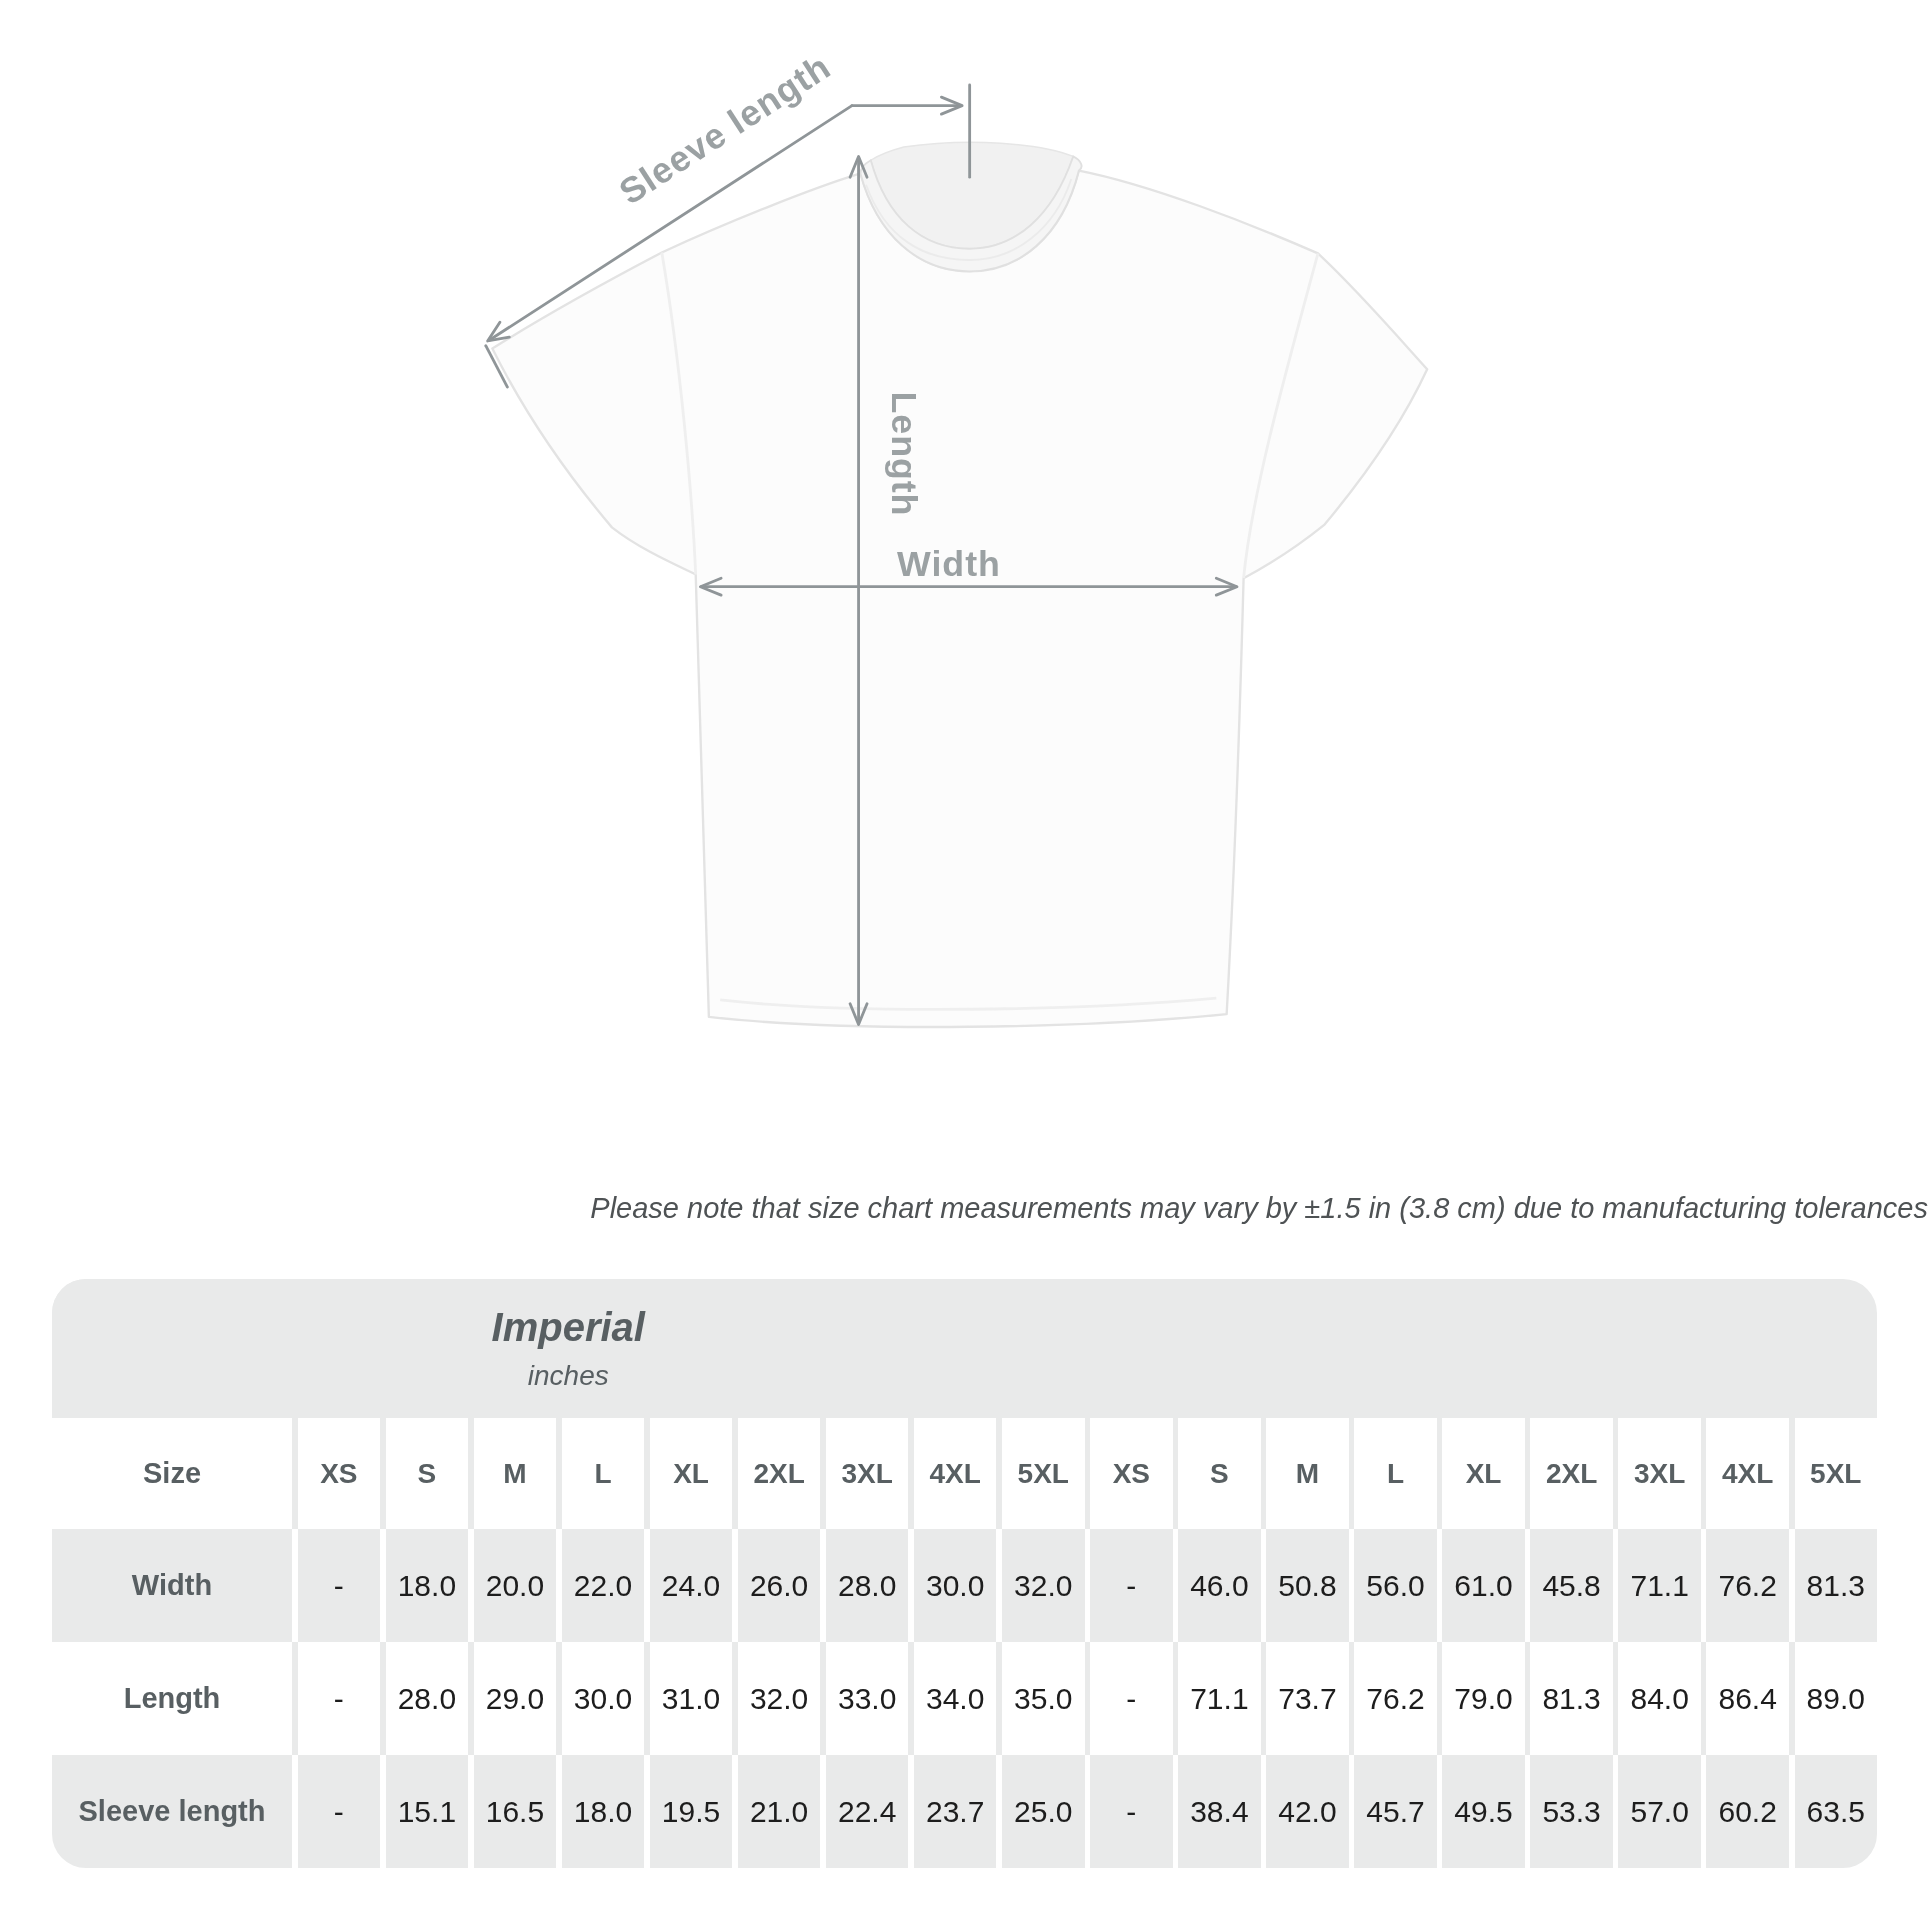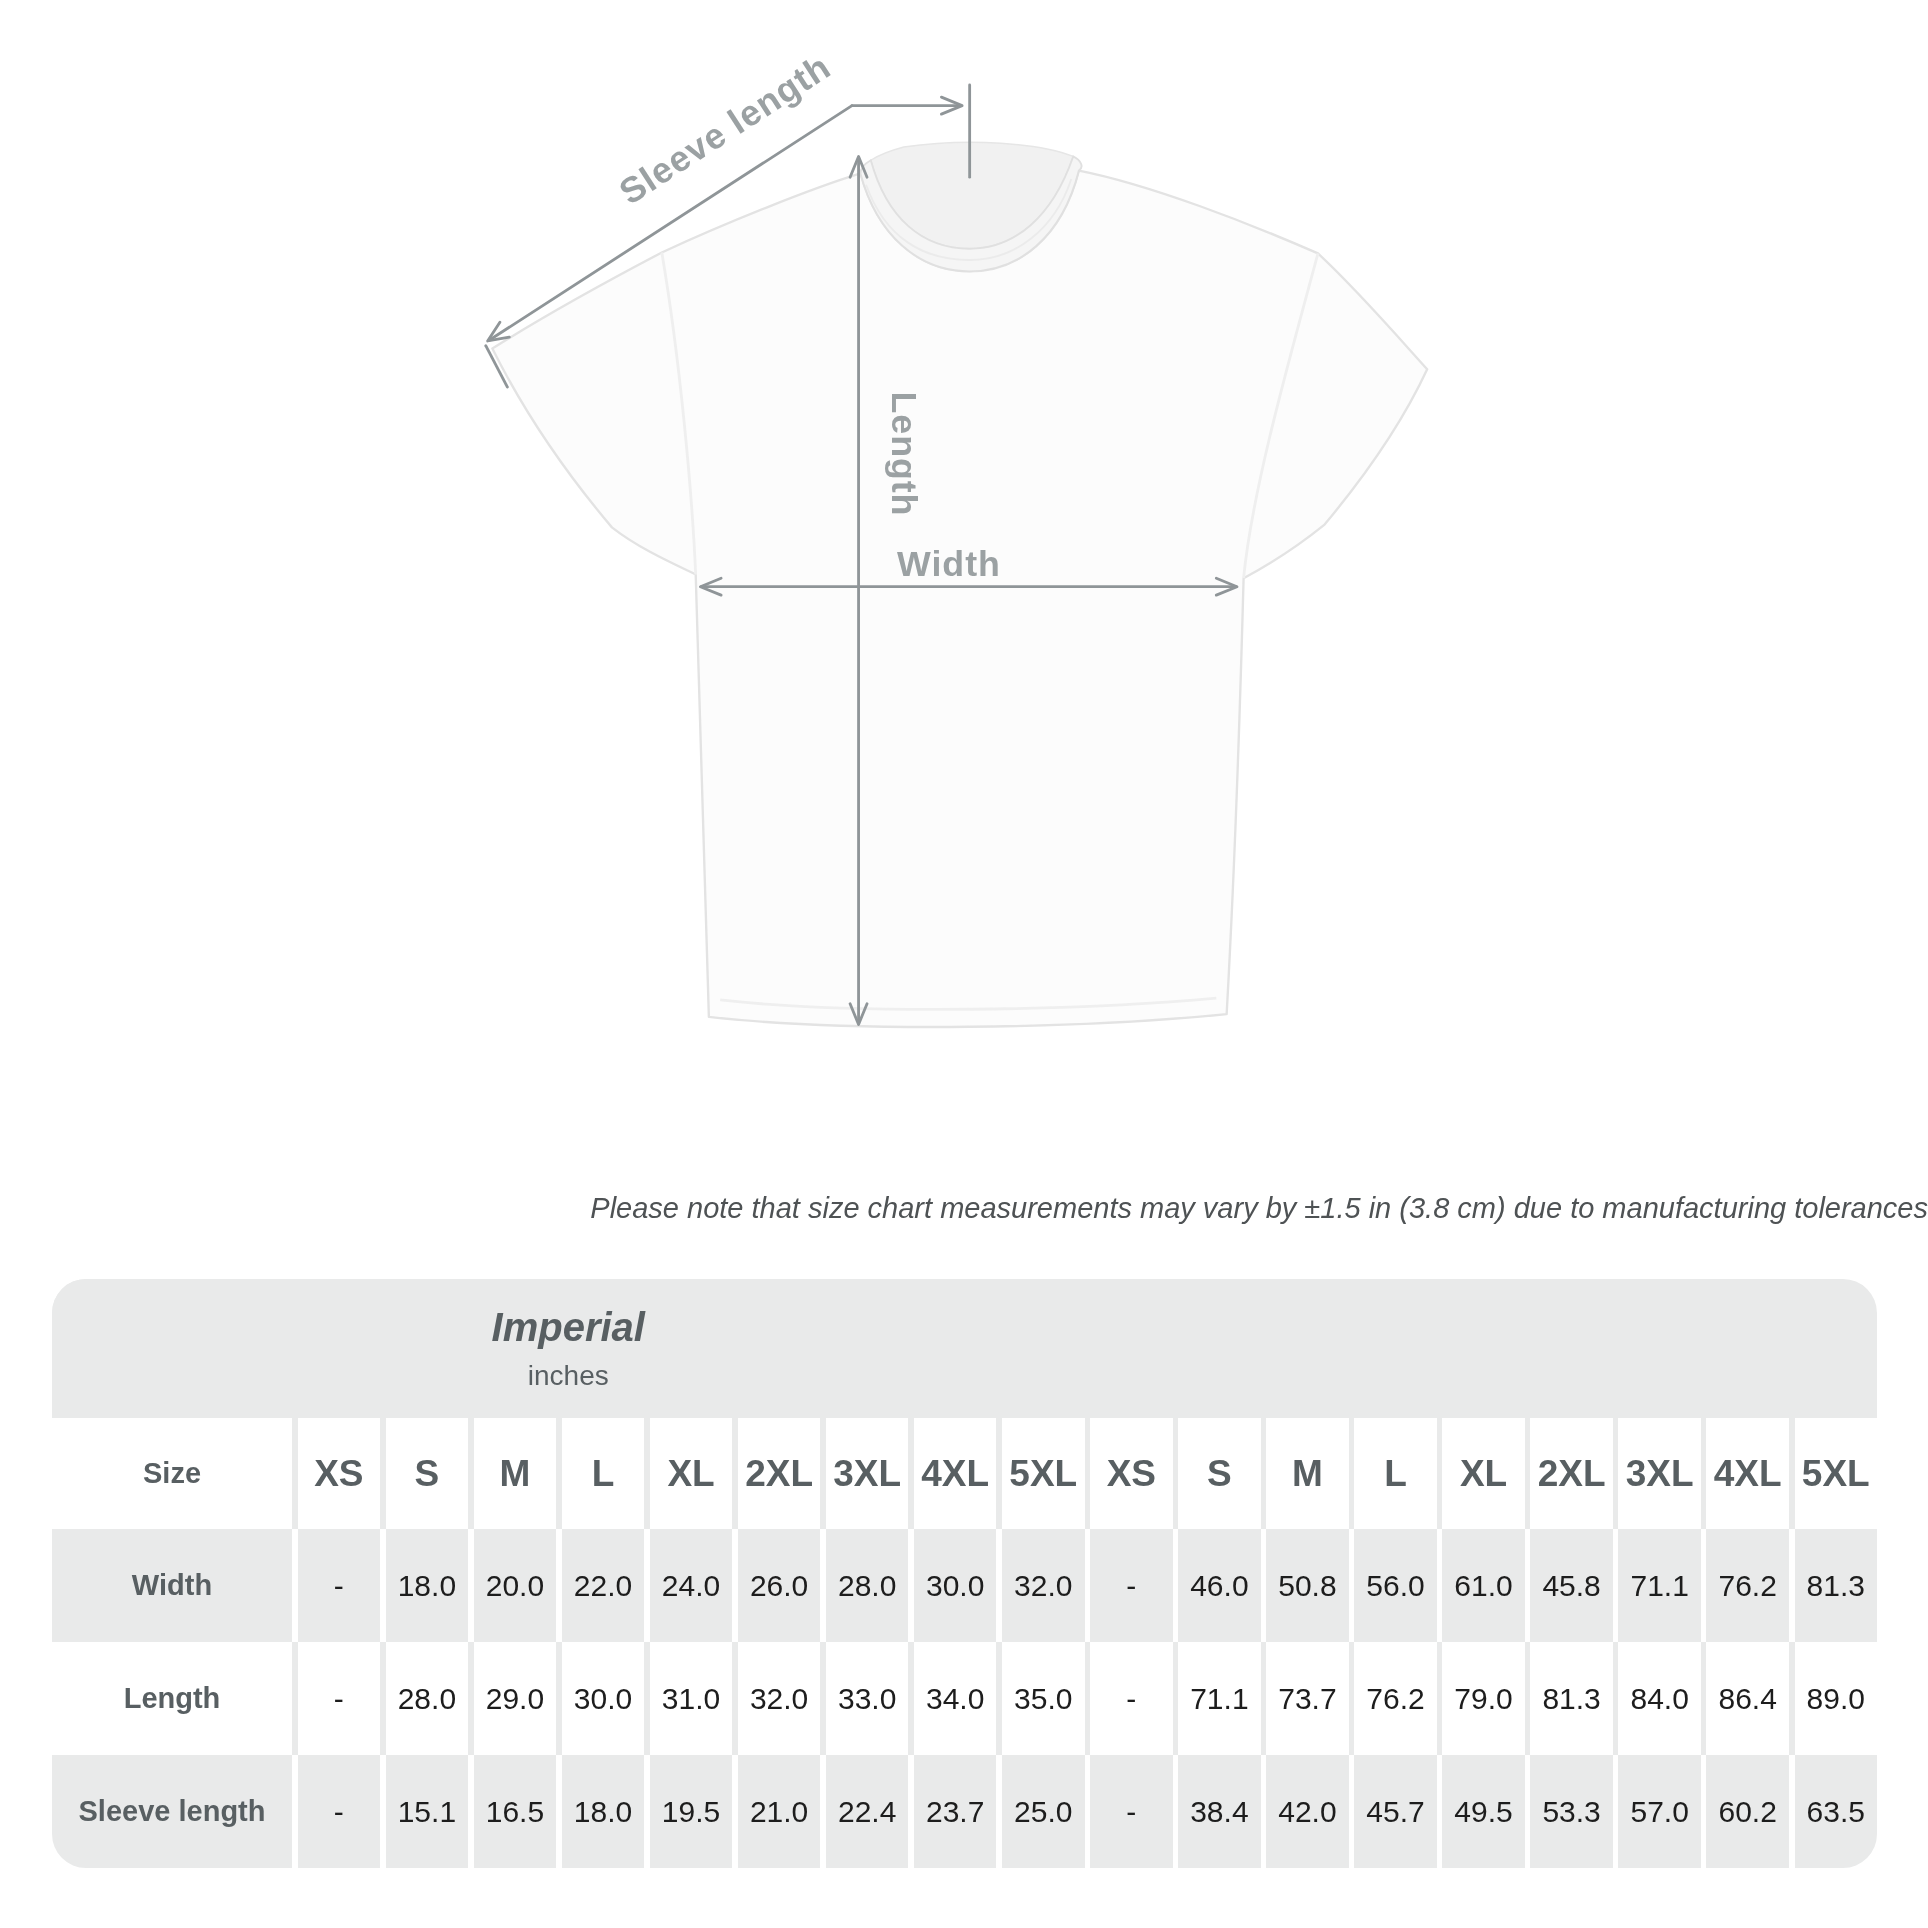--- a/index.html
+++ b/index.html
@@ -21,31 +21,31 @@
     border-radius:34px;overflow:hidden;background:transparent;
   }
   .band,.trow{
     display:grid;grid-template-columns:240px repeat(18,1fr);column-gap:5.6px;
   }
   .band{background:#e9eaea;height:139px;}
   .band-cell{background:#e9eaea;display:flex;flex-direction:column;align-items:center;justify-content:center;}
   .band-cell.imperial{grid-column:1 / span 10;}
   .band-cell.metric{grid-column:11 / span 9;}
   .band-name{font-size:40px;font-weight:700;font-style:italic;color:#585f62;}
-  .band-unit{font-size:28px;color:#585f62;margin-top:9.4px;}
+  .band-unit{font-size:28px;font-style:italic;color:#585f62;margin-top:9.4px;}
   .trow{height:113px;}
   .size-row{height:111px;background:#e9eaea;}
   .size-row .cell{background:#ffffff;}
   .trow.graycells{background:#ffffff;}
   .trow.graycells .cell{background:#e9eaea;}
   .trow.whitecells{background:#e9eaea;}
   .trow.whitecells .cell{background:#ffffff;}
   .cell{display:flex;align-items:center;justify-content:center;}
   .label-cell{font-size:29px;font-weight:700;color:#585f62;}
-  .head-cell{font-size:37px;font-weight:700;color:#585f62;}
+  .head-cell{font-size:28px;font-weight:700;color:#585f62;}
   .num-cell{font-size:30px;color:#1d1d1d;}
 </style>
 </head>
 <body>
 
 <div class="page">
 
   <svg class="diagram" width="1928" height="1083" viewBox="0 0 2048 1150">
 
     <g>

